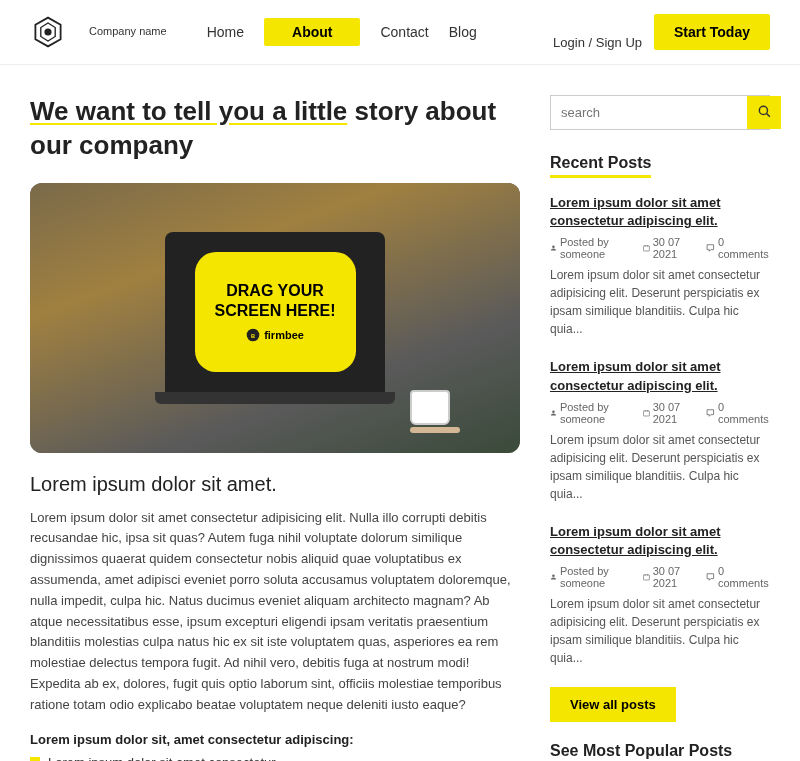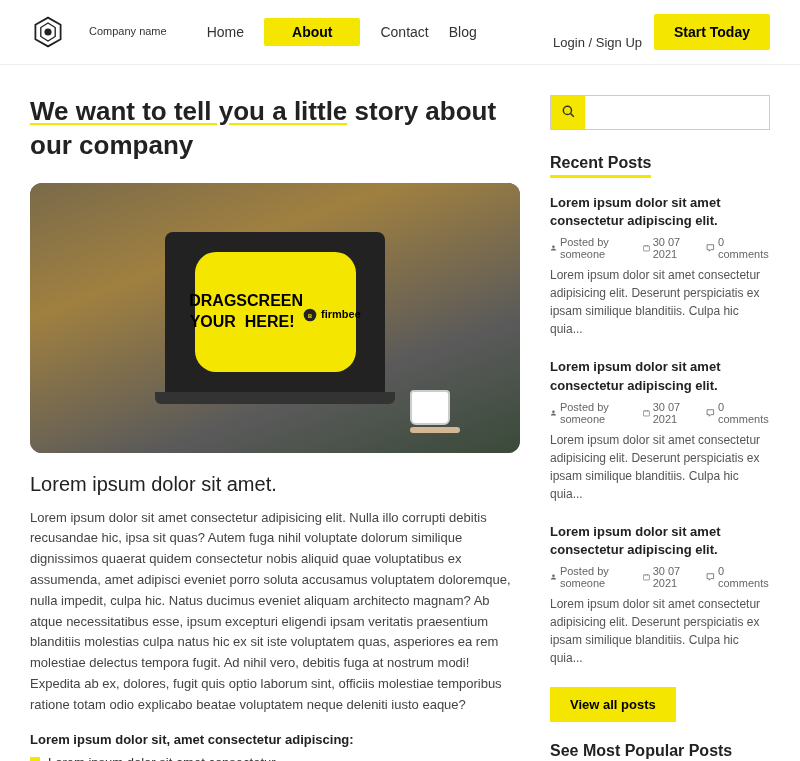--- a/index.html
+++ b/index.html
@@ -116,20 +116,21 @@
       position: relative;
       display: flex;
       align-items: center;
       justify-content: center;
     }
     .laptop-screen {
       width: 161px;
       height: 120px;
       background: #f5e600;
       display: flex;
+      flex-direction: column;
       align-items: center;
       justify-content: center;
       font-weight: bold;
       font-size: 16px;
       color: #000;
       text-align: center;
       line-height: 1.3;
       border-radius: 21px;
     }
     .laptop-screen .brand {
@@ -209,20 +210,21 @@
       display: inline-block;
     }
     .post-item {
       margin-bottom: 20px;
     }
     .post-title {
       font-size: 13px;
       font-weight: bold;
       line-height: 1.4;
       margin-bottom: 6px;
+      text-decoration: underline;
     }
     .post-meta {
       display: flex;
       gap: 16px;
       font-size: 11px;
       color: #666;
       margin-bottom: 6px;
     }
     .post-meta span {
       display: flex;
@@ -319,20 +321,21 @@
       <li>
           <span class="bullet-sq"></span>
           <span>Lorem ipsum dolor sit amet consectetur.</span>
         </li>
 
     </ul>
   </div>
 
   <div class="right-col">
     <div class="search-box">
+      <input type="text" class="search-input" placeholder="search" style="">
       <button class="search-btn">
         <svg width="14" height="14" viewBox="0 0 24 24" fill="none" stroke="#333" stroke-width="2.5">
           <circle cx="11" cy="11" r="7"></circle>
             <line x1="16.5" y1="16.5" x2="22" y2="22"></line>
         </svg>
       </button>
     </div>
 
     <div>
       <span class="section-title">Recent Posts</span>

